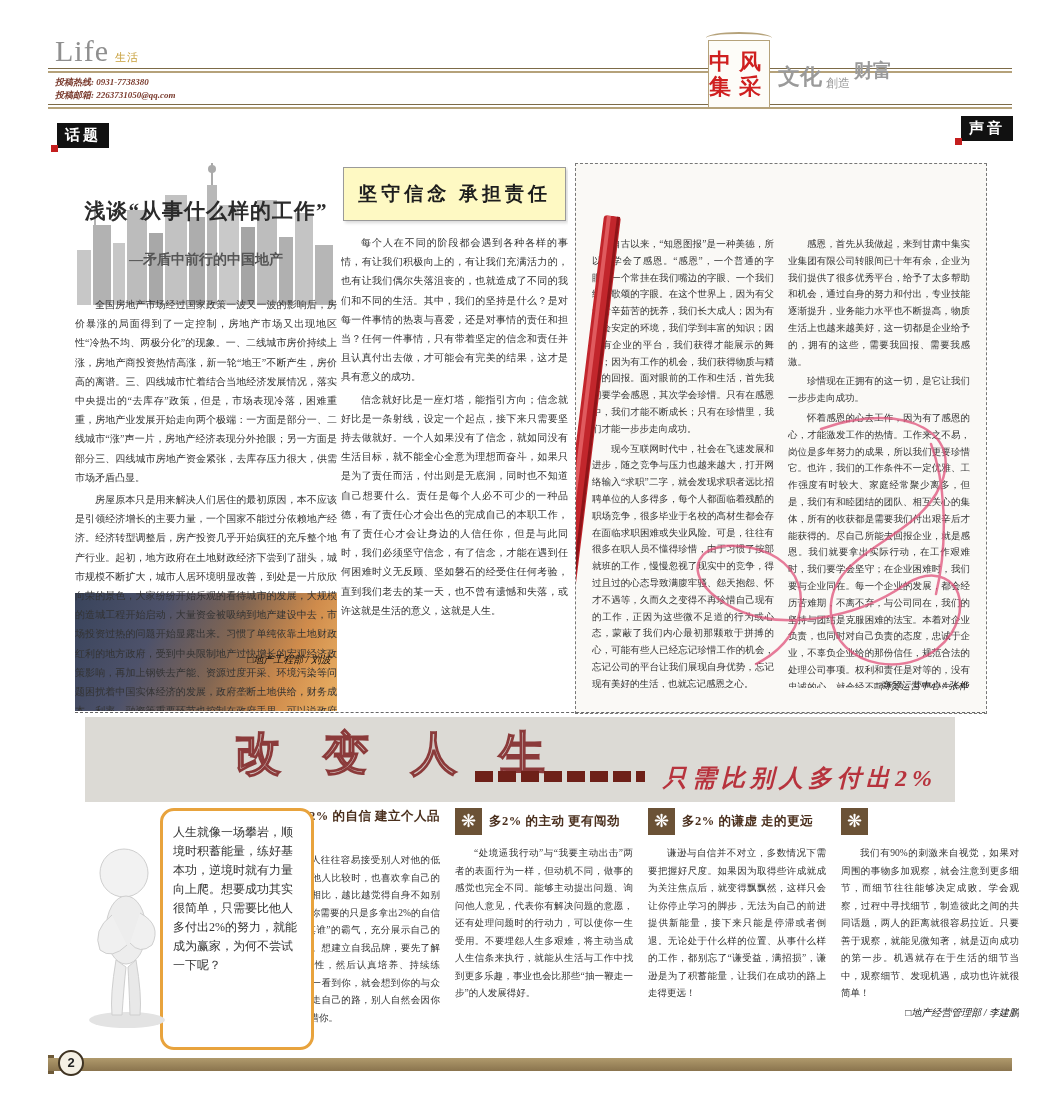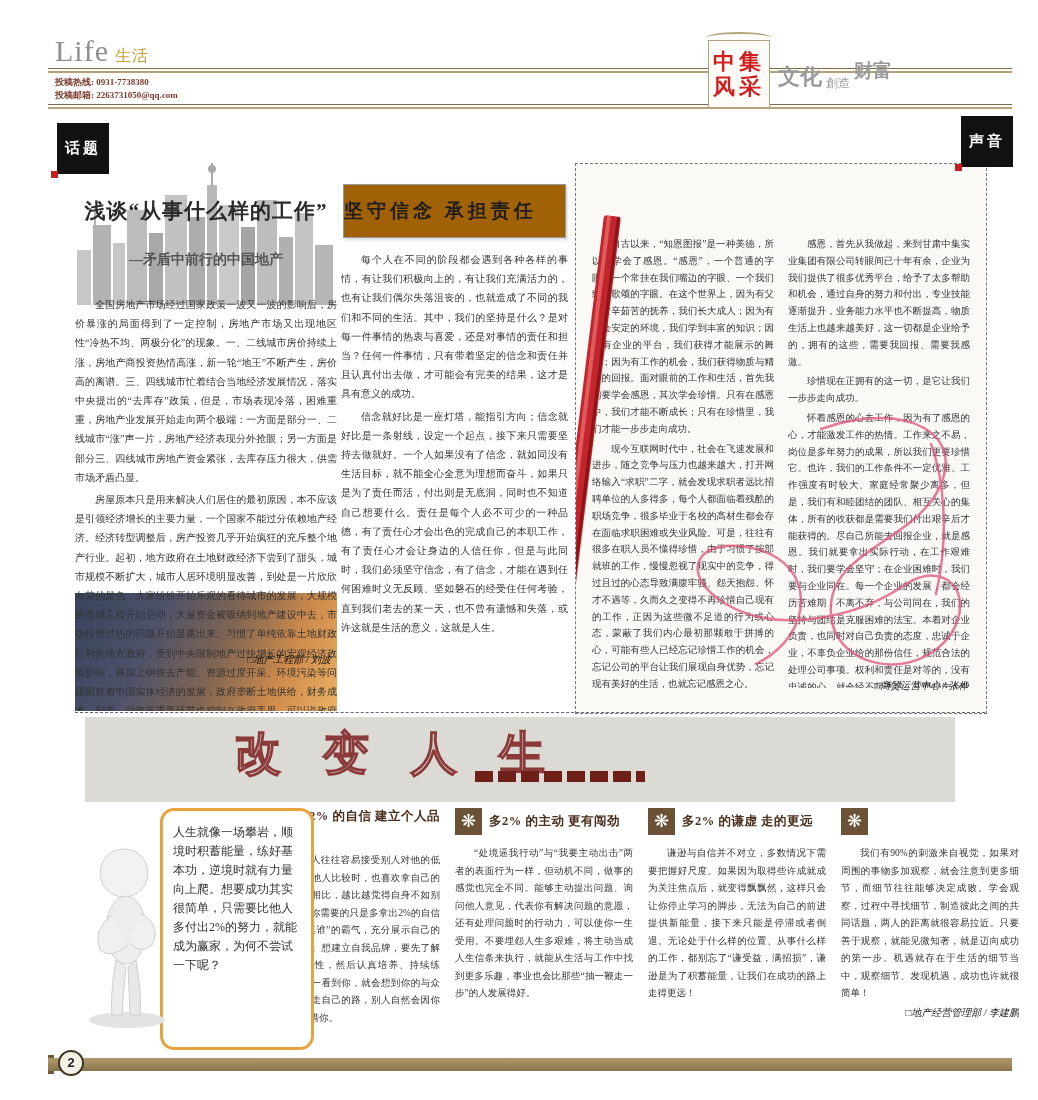--- a/index.html
+++ b/index.html
@@ -1,53 +1,53 @@
 <!DOCTYPE html>
 <html><head>
 <meta charset="utf-8">
 <style>
   html,body{margin:0;padding:0;}
   body{width:1038px;height:1100px;position:relative;background:#ffffff;
        font-family:"Liberation Serif","DejaVu Serif",serif;color:#333;overflow:hidden;}
   .abs{position:absolute;}
   
   .logo{left:55px;top:34px;font-size:30px;color:#8f8f8f;letter-spacing:1px;}
-  .logo-suffix{font-size:16px;color:#c8a03c;margin-left:6px;}
+  .logo-suffix{font-size:11px;color:#c8a03c;margin-left:6px;}
   .rule{left:48px;width:964px;height:2px;border-top:1px solid #7d6b47;border-bottom:2px solid #b5a27a;}
   .rule1{top:68px;} .rule2{top:104px;}
-  .contact{left:55px;top:76px;font-size:9px;line-height:13px;color:#7a3b2e;font-weight:bold;}
+  .contact{left:55px;top:76px;font-size:9px;line-height:13px;color:#7a3b2e;font-weight:bold;font-style:italic;}
   .masthead{left:700px;top:32px;width:190px;height:80px;background:transparent;z-index:5;}
   .brand-roof{position:absolute;left:6px;top:0;width:66px;height:10px;border-top:2px solid #b5a27a;border-radius:50% 50% 0 0;}
   .brand-box{position:absolute;left:8px;top:8px;width:60px;height:66px;border:1px solid #b5a27a;background:#fdfcf8;
-             display:flex;flex-direction:column;align-items:center;justify-content:center;}
+             display:flex;flex-direction:row;align-items:center;justify-content:center;}
   .brand-box span{font-size:22px;line-height:25px;font-weight:bold;color:#cf1f1f;letter-spacing:4px;}
   .slogan{position:absolute;left:78px;top:30px;white-space:nowrap;color:#9a9a9a;}
   .slogan .s1{font-size:22px;font-weight:bold;}
   .slogan .s2{font-size:12px;position:relative;top:3px;font-family:Liberation Serif, serif;}
   .slogan .s3{font-size:19px;font-weight:bold;position:relative;top:-7px;}
-  .tag{background:#111;color:#fff;font-weight:bold;font-size:15px;padding:16px 8px;letter-spacing:3px;z-index:6;
+  .tag{background:#111;color:#fff;font-weight:bold;font-size:15px;padding:3px 8px;letter-spacing:3px;z-index:6;
        font-family:Liberation Mono, monospace;text-align:right;}
   .tag .rsq{position:absolute;left:-6px;bottom:-4px;width:7px;height:7px;background:#c41e1e;}
   .tag-left{left:57px;top:123px;} .tag-right{left:961px;top:116px;}
   
   .p{text-indent:2em;text-align:justify;margin:0 0 3px 0;}
   .byline{text-align:right;font-size:10px;color:#222;font-style:italic;}
   
   .article-left{left:75px;top:155px;width:262px;height:556px;overflow:hidden;}
   .al-title{position:absolute;left:0;top:42px;width:100%;text-align:center;font-size:21px;font-weight:bold;
             color:#2b2b2b;letter-spacing:1px;z-index:2;}
   .al-sub{position:absolute;left:0;top:96px;width:100%;text-align:center;font-size:14px;font-weight:bold;color:#555;z-index:2;}
   .al-body{position:absolute;left:0;top:140px;width:100%;font-size:10px;line-height:19.2px;z-index:2;}
   .al-photo{position:absolute;left:0;bottom:0;width:100%;height:118px;z-index:1;opacity:.85;
             background:linear-gradient(115deg,#16233f 0%,#2e3350 30%,#6a4a34 55%,#c7772c 78%,#e8a54a 100%);}
   .al-byline{position:absolute;right:6px;bottom:44px;z-index:3;color:#111;}
   
   .article-middle{left:341px;top:167px;width:227px;height:545px;overflow:hidden;}
-  .am-titlebox{border:1px solid #9a9a9a;box-shadow:2px 2px 3px rgba(0,0,0,.15);
-               padding:13px 0;font-size:19px;font-weight:bold;letter-spacing:4px;color:#1d1d1d;margin:17px 2px 12px 2px;background:#a16207;}
+  .am-titlebox{border:1px solid #9a9a9a;box-shadow:2px 2px 3px rgba(0,0,0,.15);text-align:center;
+               padding:13px 0;font-size:19px;font-weight:bold;letter-spacing:4px;color:#1d1d1d;margin:0 2px 12px 2px;background:#fef9c3;}
   .am-body{font-size:10px;line-height:19.2px;}
   
   .article-right{left:575px;top:163px;width:410px;height:549px;border:1px dashed #777;background:#faf9f6;overflow:hidden;}
   .ar-title{position:absolute;left:0;top:28px;width:100%;text-align:center;font-size:22px;font-weight:bold;
             color:#1c1c1c;letter-spacing:3px;z-index:2;}
   .ar-cols{position:absolute;left:16px;top:72px;width:378px;height:452px;display:flex;gap:14px;z-index:2;overflow:hidden;}
   .ar-col{flex:1;font-size:9.5px;line-height:16.8px;}
   .ar-byline{position:absolute;right:18px;bottom:20px;z-index:4;}
   .pencil{position:absolute;left:2px;top:52px;z-index:3;transform:rotate(7deg);transform-origin:top center;}
   .scribble{position:absolute;left:0;top:0;z-index:3;pointer-events:none;}
@@ -183,20 +183,21 @@
     </g>
   </svg>
   <div class="ar-byline byline">□商贸运营中心 / 张桦</div>
 </div>
 
 <div class="abs sep-h"></div>
 
 <div class="abs banner">
   <div class="banner-title">改变人生</div>
   <div class="banner-dash"></div>
+  <div class="banner-sub">只需比别人多付出2%</div>
 </div>
 
 <svg class="abs mannequin" width="95" height="185" viewBox="0 0 95 185">
   <ellipse cx="45" cy="175" rx="38" ry="8" fill="#e3e3e3"></ellipse>
   <circle cx="42" cy="28" r="24" fill="#f2f2f2" stroke="#cfcfcf"></circle>
   <ellipse cx="44" cy="85" rx="20" ry="34" fill="#ededed" stroke="#cfcfcf"></ellipse>
   <path d="M 30 70 Q 10 85 18 105 Q 30 115 45 100" fill="#f0f0f0" stroke="#cfcfcf"></path>
   <path d="M 58 68 Q 80 80 70 100 Q 58 110 48 98" fill="#f0f0f0" stroke="#cfcfcf"></path>
   <path d="M 34 115 Q 28 150 30 170 L 40 170 Q 42 140 44 122 Z" fill="#ececec" stroke="#cfcfcf"></path>
   <path d="M 54 115 Q 60 150 58 170 L 48 170 Q 47 140 46 122 Z" fill="#e8e8e8" stroke="#cfcfcf"></path>

